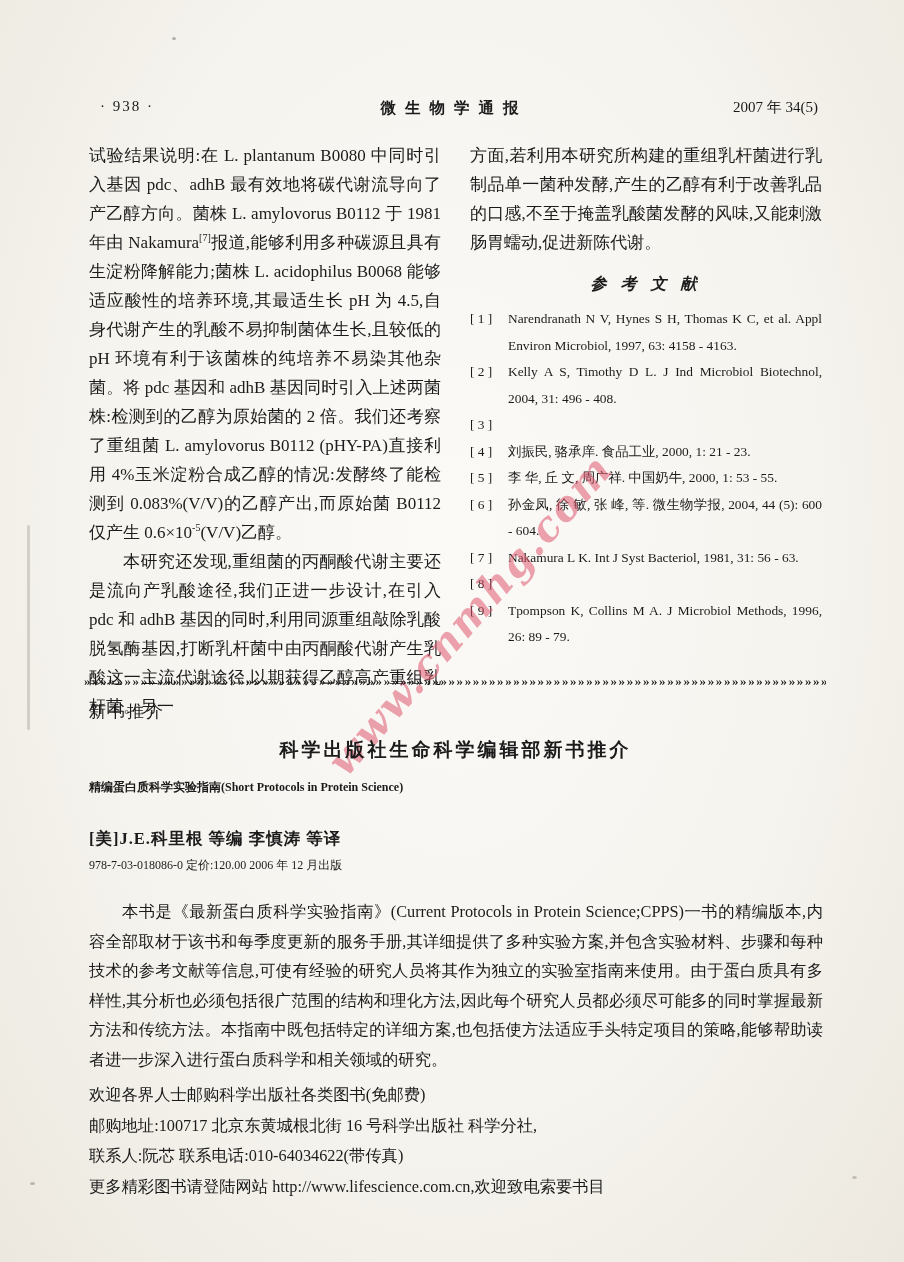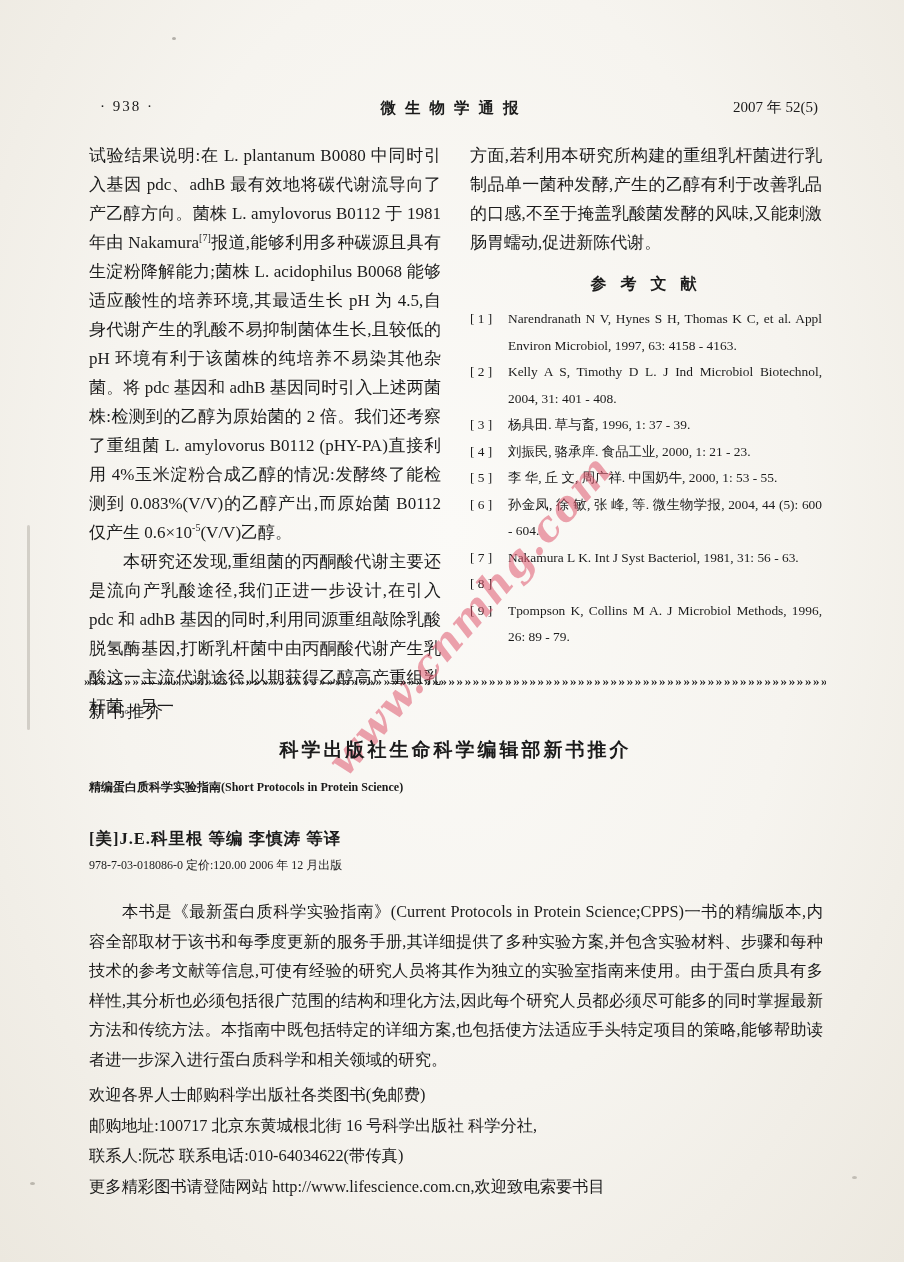--- a/index.html
+++ b/index.html
@@ -13,21 +13,21 @@
   .header { position:absolute; top:98px; left:100px; width:718px; display:flex; align-items:flex-start; font-size:15px; }
   .header .pnum { width:130px; letter-spacing:2px; }
   .header .journal { flex:1; text-align:center; letter-spacing:9px; font-size:15.5px; font-weight:bold; }
   .header .issue { width:140px; text-align:right; }
   
   .columns { position:absolute; top:141px; left:89px; width:733px; display:flex; justify-content:space-between; }
   .col { width:352px; }
   .para { font-size:17px; line-height:29px; text-align:justify; margin:0; }
   .indent { text-indent:34px; }
   sup.s { font-size:10px; line-height:0; vertical-align:super; }
-  .refs-heading { text-align:center; font-weight:bold; font-size:16px; letter-spacing:5px; margin:17px 0 11px 0; }
+  .refs-heading { text-align:center; font-weight:bold; font-size:16px; letter-spacing:5px; margin:17px 0 11px 0;font-style:italic; }
   .ref { display:flex; font-size:13.4px; line-height:26.5px; text-align:justify; }
   .ref .lbl { flex:0 0 38px; }
   .ref .txt { flex:1; }
   
   .divider { position:absolute; top:673px; left:84px; width:742px; white-space:nowrap; overflow:hidden;
              font-size:13px; font-weight:bold; letter-spacing:1.6px; }
   .section-label { position:absolute; top:700px; left:89px; font-weight:normal; font-size:17px; letter-spacing:2px; }
   .ann-title { position:absolute; top:737px; left:89px; width:733px; text-align:center; font-weight:bold; font-size:19px; letter-spacing:3px; }
   .book-title { position:absolute; top:779px; left:89px; font-weight:bold; font-size:12px; }
   .authors { position:absolute; top:828px; left:89px; font-weight:bold; font-size:16.5px; letter-spacing:1px; }
@@ -45,44 +45,43 @@
   .speck-c { position:absolute; left:852px; top:1176px; width:5px; height:3px; background:rgba(110,104,95,0.35); border-radius:50%; }
 </style>
 </head>
 <body>
 
 <div class="page">
 
   <div class="header">
     <span class="pnum">· 938 ·</span>
     <span class="journal">微生物学通报</span>
-    <span class="issue">2007 年 52(5)</span>
+    <span class="issue">2007 年 34(5)</span>
   </div>
 
   <div class="columns">
     <div class="col">
       <p class="para"><span>试验结果说明:在 L. plantanum B0080 中同时引入基因 pdc、adhB 最有效地将碳代谢流导向了产乙醇方向。菌株 L. amylovorus B0112 于 1981 年由 Nakamura</span><sup class="s">[7]</sup><span>报道,能够利用多种碳源且具有生淀粉降解能力;菌株 L. acidophilus B0068 能够适应酸性的培养环境,其最适生长 pH 为 4.5,自身代谢产生的乳酸不易抑制菌体生长,且较低的 pH 环境有利于该菌株的纯培养不易染其他杂菌。将 pdc 基因和 adhB 基因同时引入上述两菌株:检测到的乙醇为原始菌的 2 倍。我们还考察了重组菌 L. amylovorus B0112 (pHY-PA)直接利用 4%玉米淀粉合成乙醇的情况:发酵终了能检测到 0.083%(V/V)的乙醇产出,而原始菌 B0112 仅产生 0.6×10</span><sup class="s">-5</sup><span>(V/V)乙醇。</span></p>
       <p class="para indent">本研究还发现,重组菌的丙酮酸代谢主要还是流向产乳酸途径,我们正进一步设计,在引入 pdc 和 adhB 基因的同时,利用同源重组敲除乳酸脱氢酶基因,打断乳杆菌中由丙酮酸代谢产生乳酸这一主流代谢途径,以期获得乙醇高产重组乳杆菌。另一</p>
     </div>
 
     <div class="col">
       <p class="para">方面,若利用本研究所构建的重组乳杆菌进行乳制品单一菌种发酵,产生的乙醇有利于改善乳品的口感,不至于掩盖乳酸菌发酵的风味,又能刺激肠胃蠕动,促进新陈代谢。</p>
       <div class="refs-heading">参 考 文 献</div>
       <div>
         <div class="ref">
             <span class="lbl">[ 1 ]</span>
             <span class="txt">Narendranath N V, Hynes S H, Thomas K C, et al. Appl Environ Microbiol, 1997, 63: 4158 - 4163.</span>
           </div>
         <div class="ref">
             <span class="lbl">[ 2 ]</span>
-            <span class="txt">Kelly A S, Timothy D L. J Ind Microbiol Biotechnol, 2004, 31: 401 - 408.</span>
+            <span class="txt">Kelly A S, Timothy D L. J Ind Microbiol Biotechnol, 2004, 31: 496 - 408.</span>
           </div>
         <div class="ref">
             <span class="lbl">[ 3 ]</span>
-            <span class="txt">杨具田. 草与畜, 1996, 1: 37 - 39.</span>
           </div>
         <div class="ref">
             <span class="lbl">[ 4 ]</span>
             <span class="txt">刘振民, 骆承庠. 食品工业, 2000, 1: 21 - 23.</span>
           </div>
         <div class="ref">
             <span class="lbl">[ 5 ]</span>
             <span class="txt">李 华, 丘 文, 周广祥. 中国奶牛, 2000, 1: 53 - 55.</span>
           </div>
         <div class="ref">

